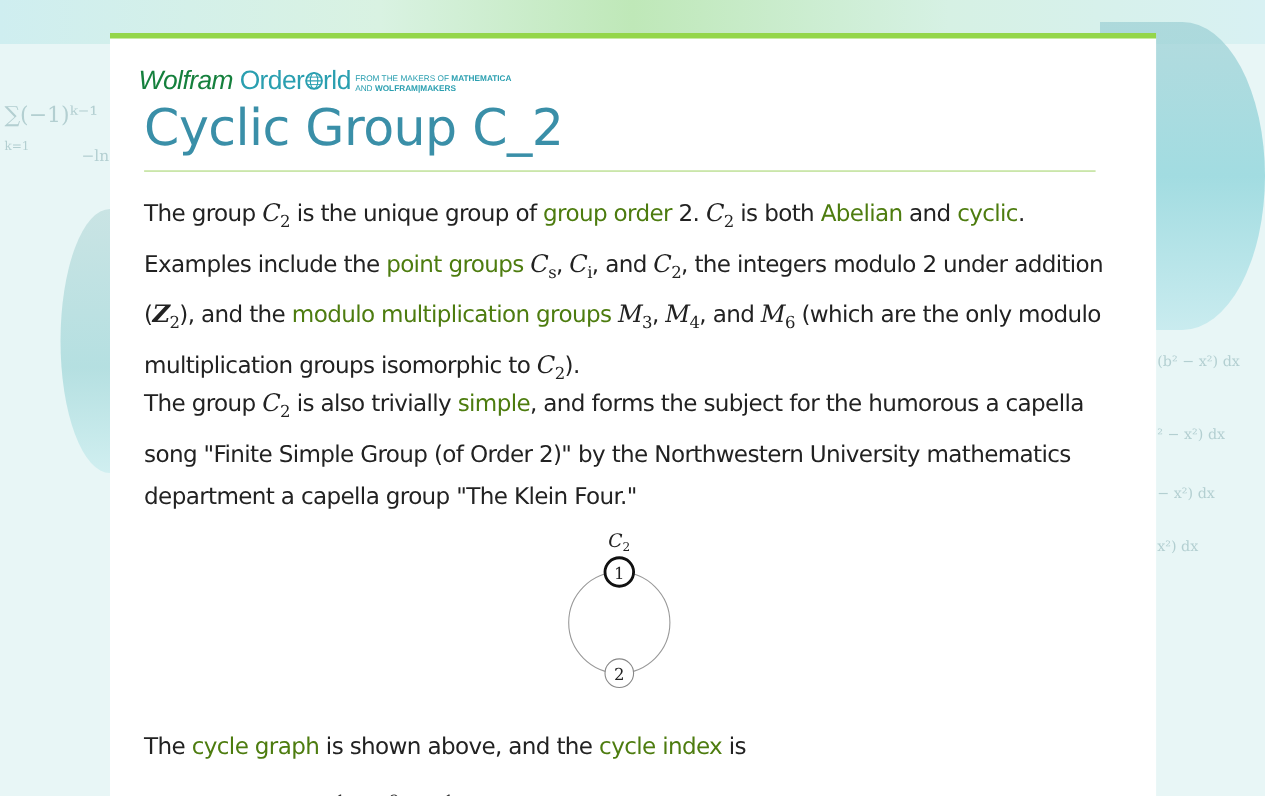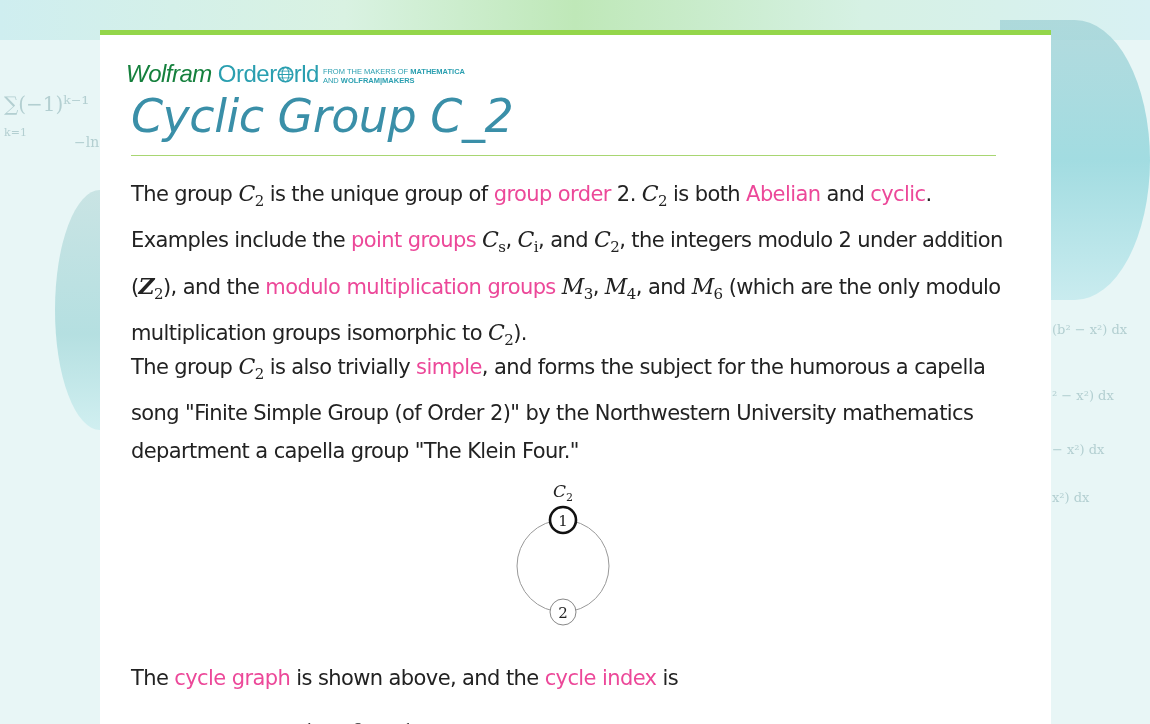--- a/index.html
+++ b/index.html
@@ -35,29 +35,29 @@
   }
   .logo {
     position:absolute; left:26px; top:25px; display:flex; align-items:center;
   }
   .logo-wolfram { font-family:"Liberation Sans", sans-serif; font-size:24px; color:#15803d; letter-spacing:-0.5px;font-style:italic; }
   .logo-mathworld { font-family:"Liberation Sans", sans-serif; font-size:24px; color:#2a9fb0; margin-left:6px; letter-spacing:-0.5px; }
   .logo-tag { font-family:"Liberation Sans", sans-serif; font-size:7.5px; color:#2a9fb0; line-height:9px; margin-left:4px; margin-top:3px; }
   .logo-tag b { font-weight:bold; }
   .title {
     position:absolute; left:31px; top:54px;
-    font-family:"DejaVu Sans", sans-serif; font-size:46px; color:#3a8fa8; letter-spacing:-0.5px;font-style:italic;
+    font-family:"DejaVu Sans", sans-serif; font-size:46px; color:#3a8fa8; letter-spacing:-0.5px;
   }
   .title-rule { position:absolute; left:31px; top:120px; width:865px; height:1px; background:#a8d672; }
   .para {
     position:absolute; left:31px; width:880px;
     font-family:"DejaVu Sans", sans-serif; font-size:21px; line-height:38.5px; color:#222222;
     letter-spacing:-0.6px;
   }
-  .para a { color:#ec4899; text-decoration:none; }
+  .para a { color:#4d7c0f; text-decoration:none; }
   .m { font-family:"DejaVu Serif", serif; font-style:italic; font-size:22px; }
   .m sub { font-style:normal; font-size:15px; }
   .bb { font-family:"DejaVu Serif", serif; font-weight:bold; font-style:italic; }
   .graph { position:absolute; left:408px; top:440px; }
   .eq-peek { position:absolute; left:205px; top:686px; font-family:"DejaVu Serif", serif; font-size:14px; color:#333; letter-spacing:18px; }
 </style>
 </head>
 <body>
 
 <div class="bg-top"></div>

